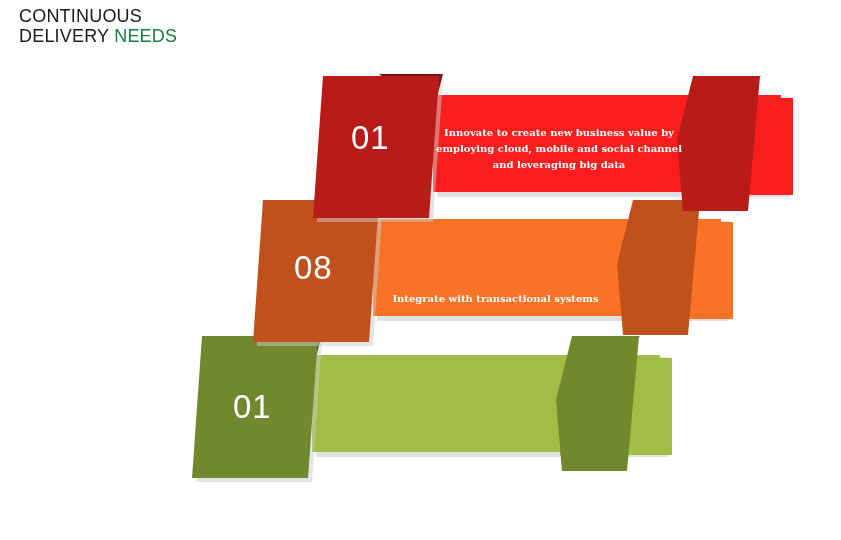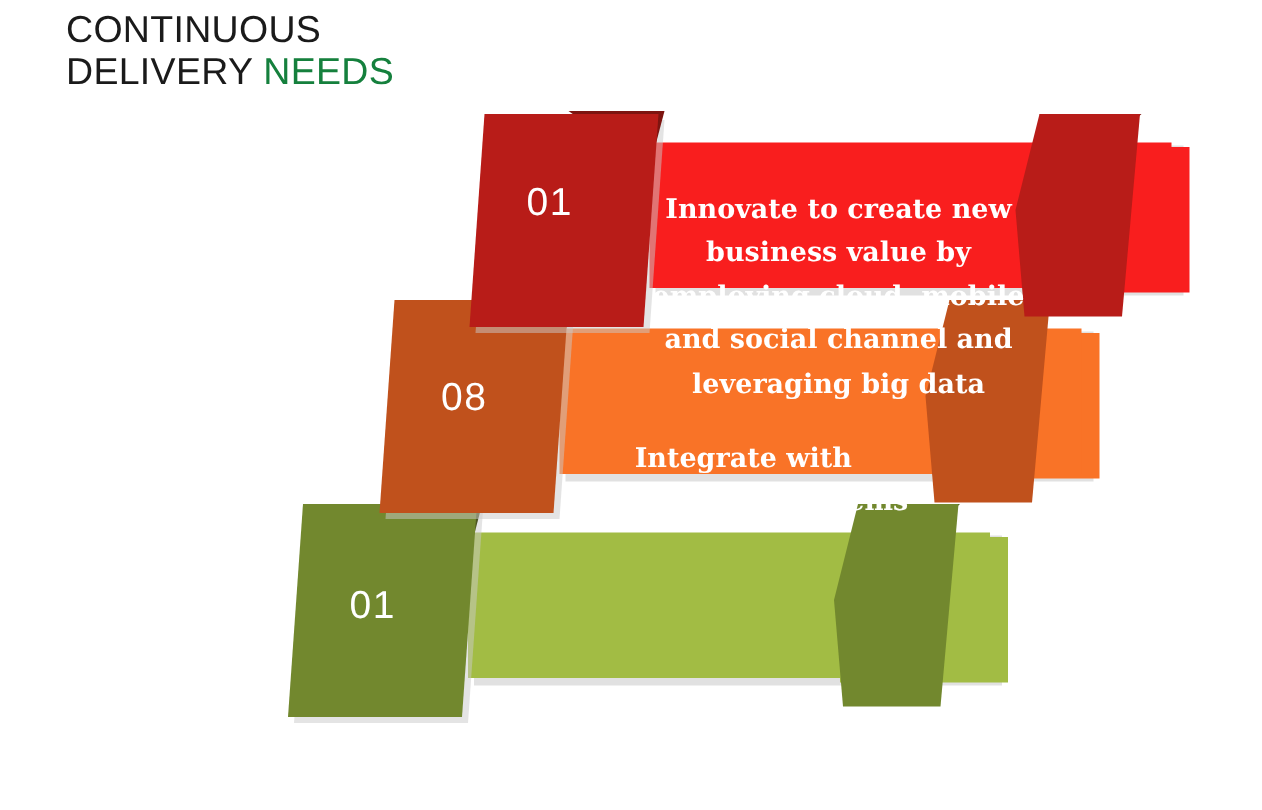--- a/index.html
+++ b/index.html
@@ -19,26 +19,26 @@
     position: absolute;
     left: 0;
     top: 0;
     width: 841px;
     height: 540px;
   }
 
   
   #title-block {
     position: absolute;
-    left: 44px;
+    left: 19px;
     top: 6px;
     width: 340px;
     line-height: 1.12;
     font-family: "Liberation Sans", sans-serif;
-    font-size: 25px;
+    font-size: 18px;
     letter-spacing: 0.2px;
     color: #1a1a1a;
   }
   #title-block .line {
     display: block;
     white-space: nowrap;
   }
   #title-block .accent {
     color: #ff0018;
   }
@@ -55,33 +55,33 @@
     position: absolute;
     left: 0;
     top: 0;
     display: block;
   }
 
   .num-label {
     position: absolute;
     color: #ffffff;
     font-family: "Liberation Sans", sans-serif;
-    font-size: 26px;
+    font-size: 33px;
     font-weight: 400;
     letter-spacing: 1px;
     white-space: nowrap;
     pointer-events: none;
   }
 
   .body-text {
     position: absolute;
     color: #ffffff;
     font-family: "DejaVu Serif", "Liberation Serif", serif;
     font-weight: bold;
-    font-size: 18px;
+    font-size: 10px;
     line-height: 1.62;
     text-align: center;
     pointer-events: none;
   }
 </style>
 </head>
 <body>
 
 <div id="stage">
 

